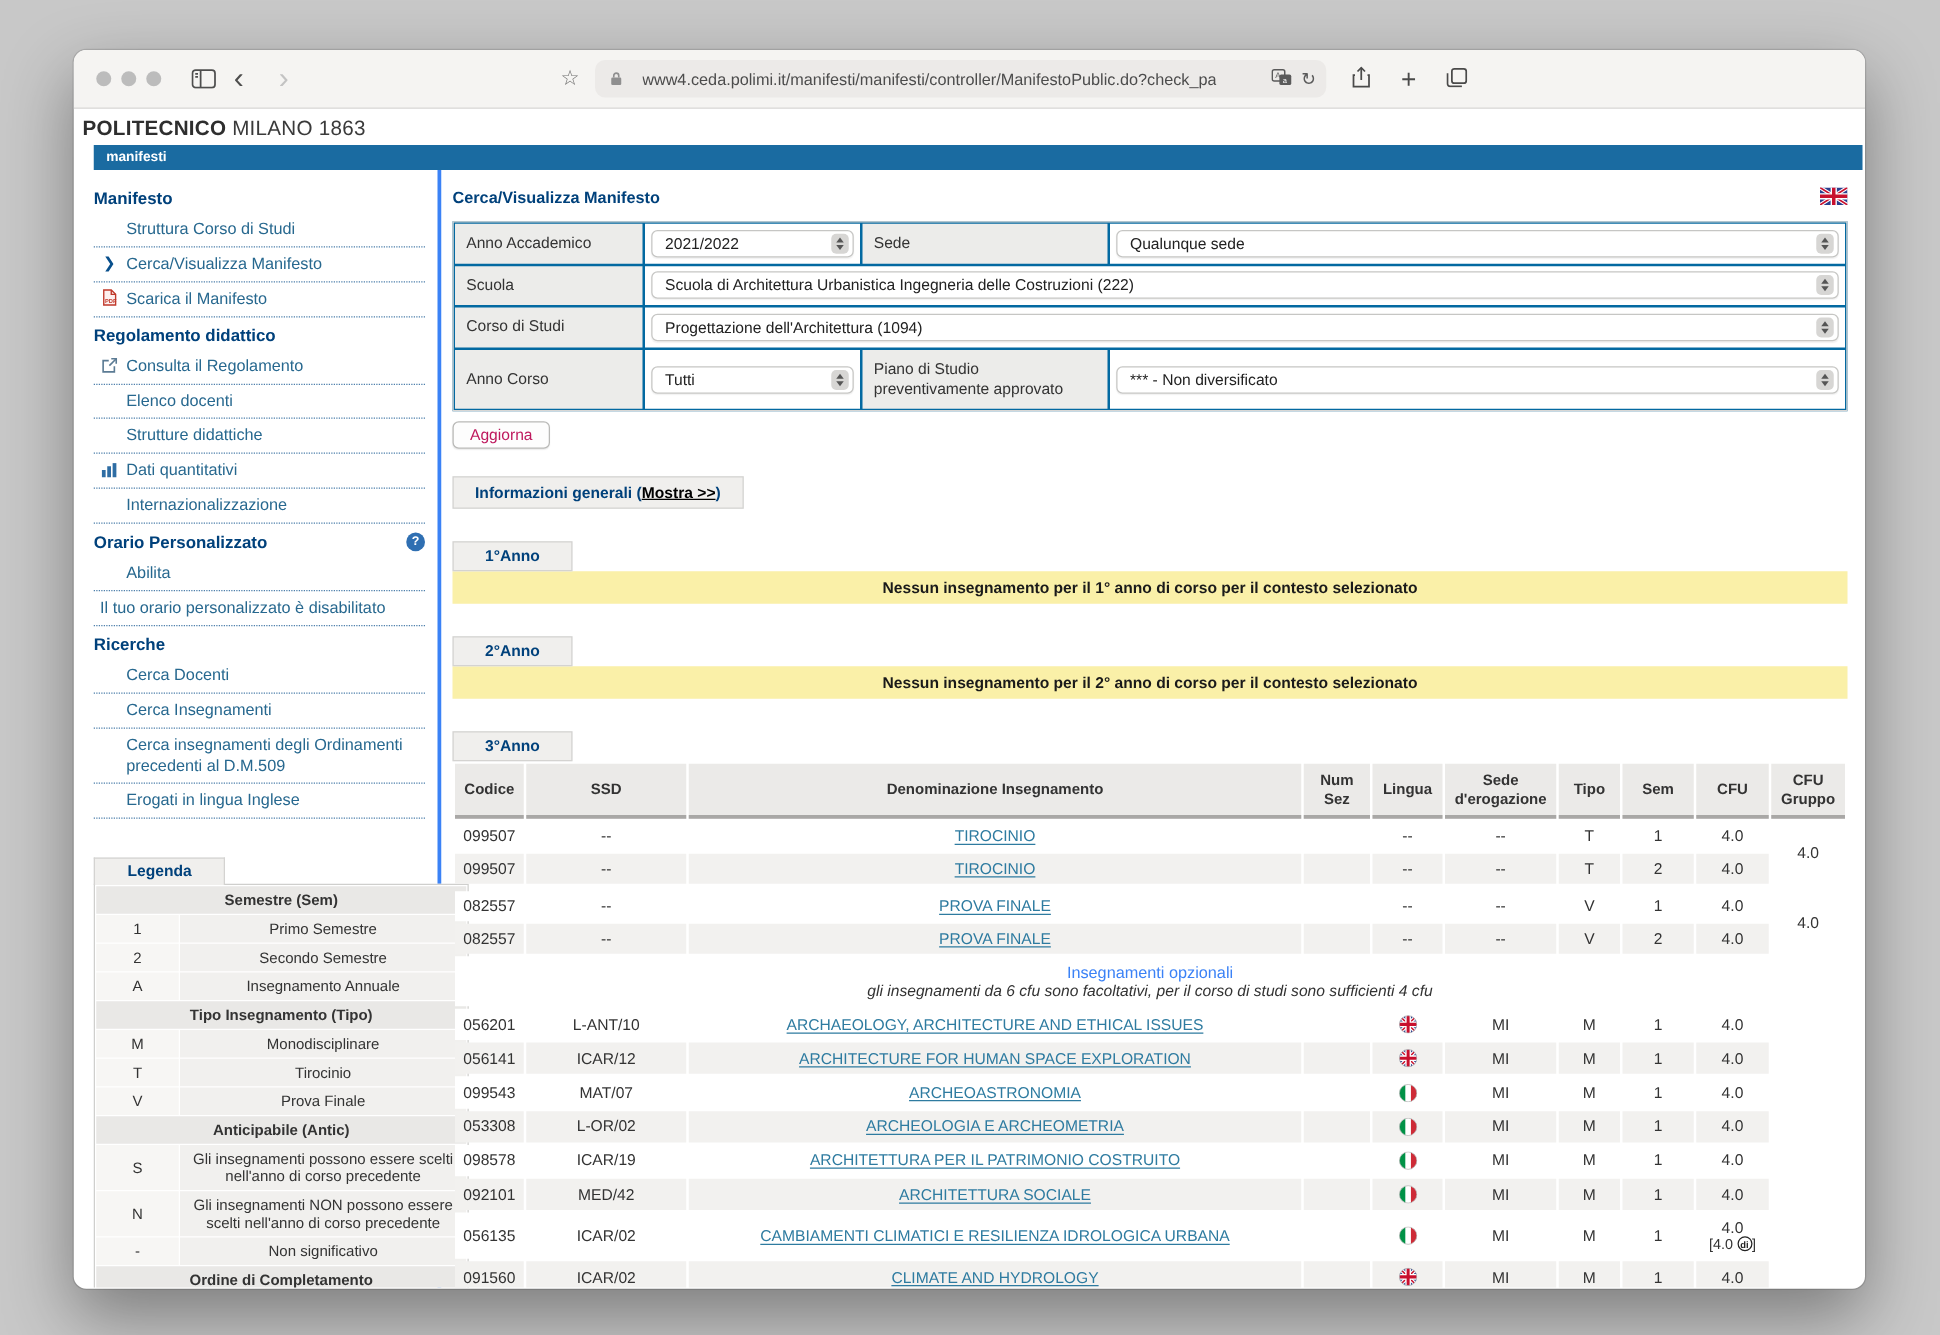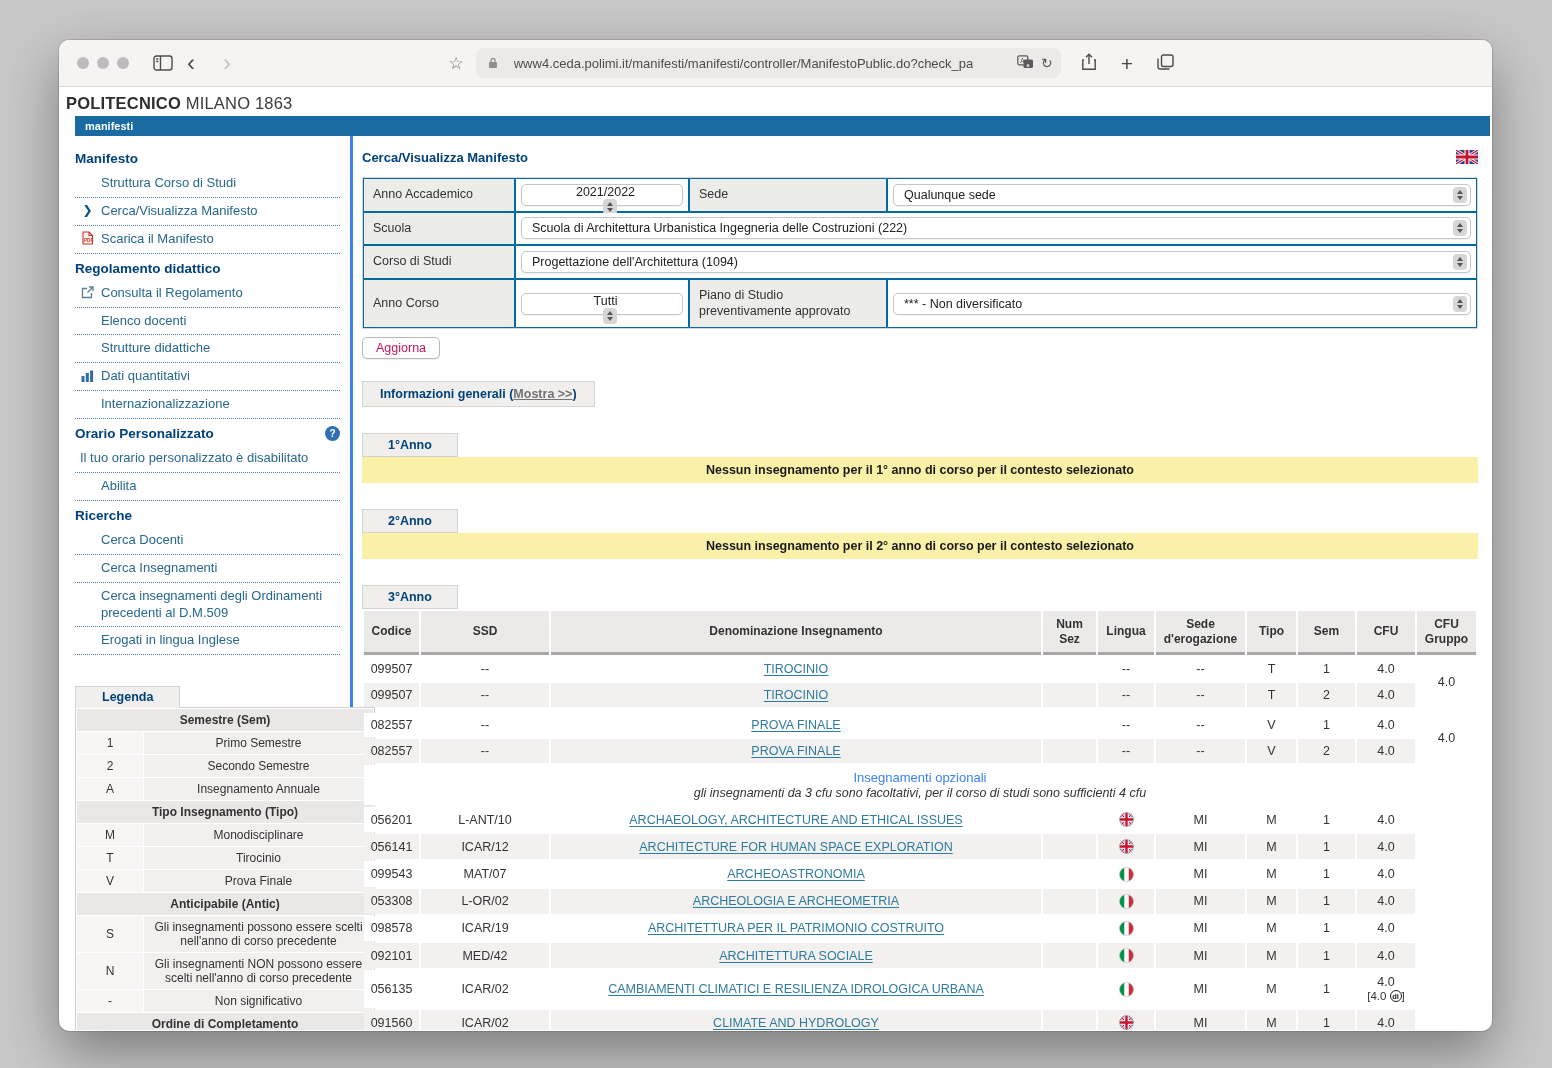--- a/index.html
+++ b/index.html
@@ -75,33 +75,33 @@
     background:#0369a1; border:1px solid #d8d7d5; padding:1px; }
   .f-label { background:#ececea; padding:8px 9px; font-size:12.5px; color:#333; display:flex; align-items:center; line-height:1.25;}
   .f-field { background:#fff; padding:4px 5px; display:flex; align-items:center; }
   .span3 { grid-column:2 / 5; }
   .select {
     height:22px; background:#fff; border:1px solid #c6c6c4; border-radius:5px;
     display:flex; align-items:center; justify-content:space-between;
     padding:0 3px 0 10px; font-size:12.5px; color:#222; cursor:pointer;
     box-shadow:0 1px 1px rgba(0,0,0,.06);
   }
-  .select.narrow { width:164px;flex-direction:column; }
+  .select.narrow { width:164px; }
   .select.full { flex:1; }
   .stepper { width:14px; height:16px; background:#d7d6d4; border-radius:4px; display:flex;
     flex-direction:column; align-items:center; justify-content:center; gap:2px; margin-left:8px; flex:none;}
   .stepper i { width:0; height:0; border-left:3px solid transparent; border-right:3px solid transparent; display:block;}
   .stepper .up { border-bottom:4px solid #555; }
   .stepper .dn { border-top:4px solid #555; }
   .btn { display:inline-block; margin-top:8px; background:#fdfdfd; border:1px solid #b9b9b7;
     border-radius:5px; padding:3px 13px; font-size:12.5px; color:#be185d; cursor:pointer;
     box-shadow:0 1px 1px rgba(0,0,0,.08); }
   .info-box { display:inline-block; margin-top:22px; background:#f0efed; border:1px solid #d4d3d1;
     padding:5px 17px; font-size:12.5px; font-weight:bold; color:#00417b; }
-  .info-box a { color:#737373; text-decoration:underline; cursor:pointer; }
+  .info-box a { color:#000000; text-decoration:underline; cursor:pointer; }
   .year-tab { display:inline-block; margin-top:26px; background:#f0efed; border:1px solid #d4d3d1;
     padding:4px 25px; font-size:12.5px; font-weight:bold; color:#00417b; }
   .banner { background:#faf0a8; text-align:center; font-weight:bold; font-size:12.5px;
     color:#1a1a1a; padding:6px 4px; }
   
   table.course { width:100%; border-collapse:separate; border-spacing:2px; margin-top:0; }
   table.course th { background:#ebeae8; font-size:12px; font-weight:bold; color:#333;
     padding:6px 3px; text-align:center; border-bottom:3px solid #a9a8a6; line-height:1.2; vertical-align:middle;}
   table.course td { font-size:12.5px; padding:5px 4px; text-align:center; vertical-align:middle; background:#fff; }
   tr.shade td { background:#f2f1ef; }
@@ -250,22 +250,22 @@
             <div class="sb-item"><span>Strutture didattiche</span></div>
             <div class="sb-item"><span class="sb-ico">
                 <svg width="13" height="12" viewBox="0 0 13 12">
                   <rect x="0.5" y="6" width="3" height="6" fill="#2e6da4"></rect>
                   <rect x="4.8" y="3" width="3" height="9" fill="#2e6da4"></rect>
                   <rect x="9.1" y="0.5" width="3" height="11.5" fill="#2e6da4"></rect>
                 </svg>
               </span><span>Dati quantitativi</span></div>
             <div class="sb-item"><span>Internazionalizzazione</span></div>
             <div class="sb-title">Orario Personalizzato<span class="help-badge">?</span></div>
+            <div class="sb-item"><span>Abilita</span></div>
             <div class="sb-item plain"><span>Il tuo orario personalizzato è disabilitato</span></div>
-            <div class="sb-item"><span>Abilita</span></div>
             <div class="sb-title">Ricerche</div>
             <div class="sb-item"><span>Cerca Docenti</span></div>
             <div class="sb-item"><span>Cerca Insegnamenti</span></div>
             <div class="sb-item"><span>Cerca insegnamenti degli Ordinamenti precedenti al D.M.509</span></div>
             <div class="sb-item"><span>Erogati in lingua Inglese</span></div>
           </div>
         <div class="legend">
           <div class="legend-tab">Legenda</div>
           <table class="legend-table">
             <tbody id="legend-body">
@@ -480,21 +480,21 @@
                 <td></td>
                 <td>--</td>
                 <td>--</td>
                 <td>V</td>
                 <td>2</td>
                 <td>4.0</td>
               </tr>
               <tr>
                 <td class="section-cell" colspan="10">
                   <div class="section-title">Insegnamenti opzionali</div>
-                  <div class="section-note">gli insegnamenti da 3 cfu sono facoltativi, per il corso di studi sono sufficienti 4 cfu</div>
+                  <div class="section-note">gli insegnamenti da 6 cfu sono facoltativi, per il corso di studi sono sufficienti 4 cfu</div>
                 </td>
               </tr>
               <tr>
                 <td>056201</td>
                 <td>L-ANT/10</td>
                 <td class="name-cell"><a class="course-link">ARCHAEOLOGY, ARCHITECTURE AND ETHICAL ISSUES</a></td>
                 <td></td>
                 <td><svg class="flag">
                     <use href="#flag-uk"></use>
                   </svg></td>

